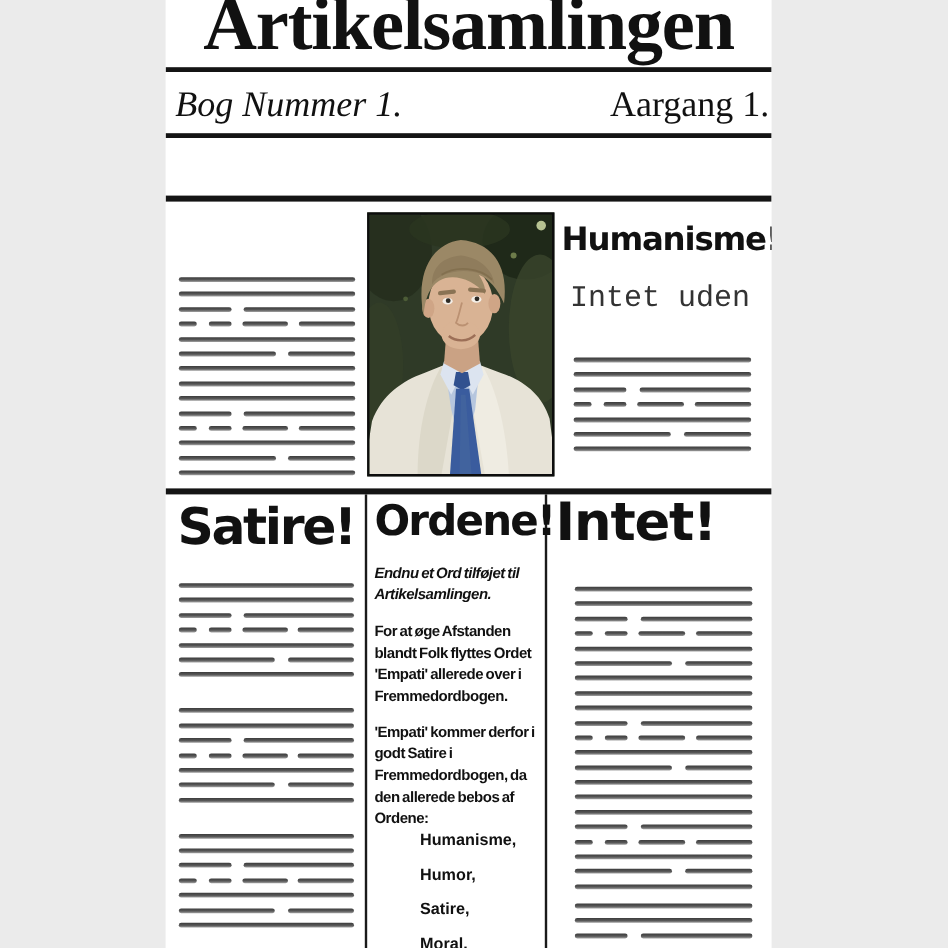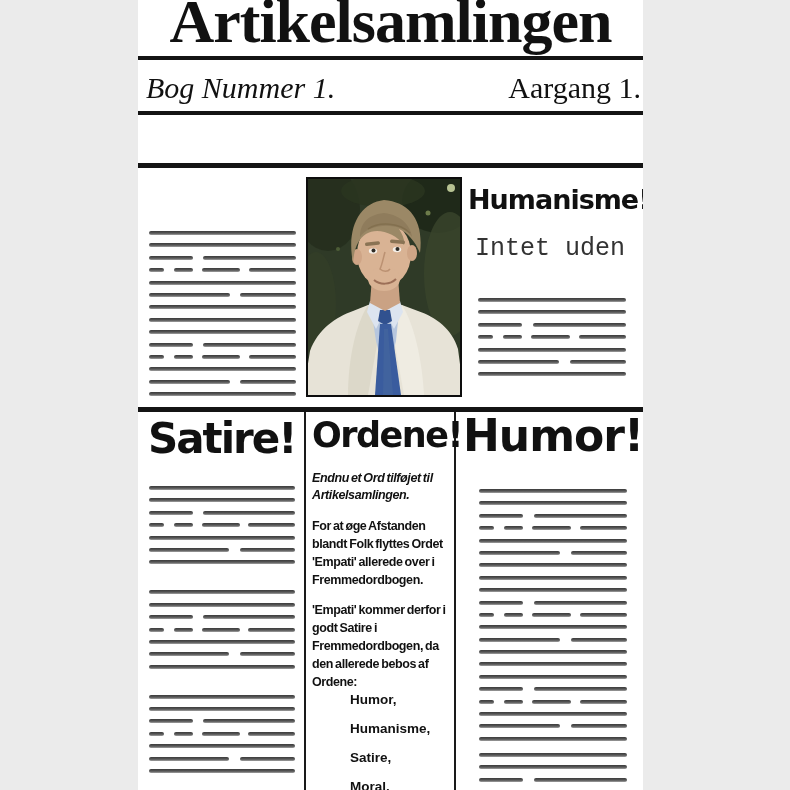--- a/index.html
+++ b/index.html
@@ -313,28 +313,28 @@
         </div>
       </div>
     </div>
 
   <div class="abs empati-col">
     <div class="headline h-empati">Ordene!</div>
     <div class="sub">Endnu et Ord tilføjet til Artikelsamlingen.</div>
     <p>For at øge Afstanden blandt Folk flyttes Ordet 'Empati' allerede over i Fremmedordbogen.</p>
     <p>'Empati' kommer derfor i godt Satire i Fremmedordbogen, da den allerede bebos af Ordene:</p>
     <div class="empati-list">
+      <div class="item">Humanisme,</div>
       <div class="item">Humor,</div>
-      <div class="item">Humanisme,</div>
       <div class="item">Satire,</div>
       <div class="item">Moral.</div>
     </div>
   </div>
 
-  <div class="abs headline h-moral">Humor!</div>
+  <div class="abs headline h-moral">Intet!</div>
   <div class="abs" style="left:341px;top:489px;width:148px;">
       <div class="ph-group">
         <div class="ph-row">
           <span class="ph-seg" style="left: 0%; width: 100%;"></span>
         </div>
         <div class="ph-row">
           <span class="ph-seg" style="left: 0%; width: 100%;"></span>
         </div>
         <div class="ph-row">
           <span class="ph-seg" style="left: 0%; width: 30%;"></span>

